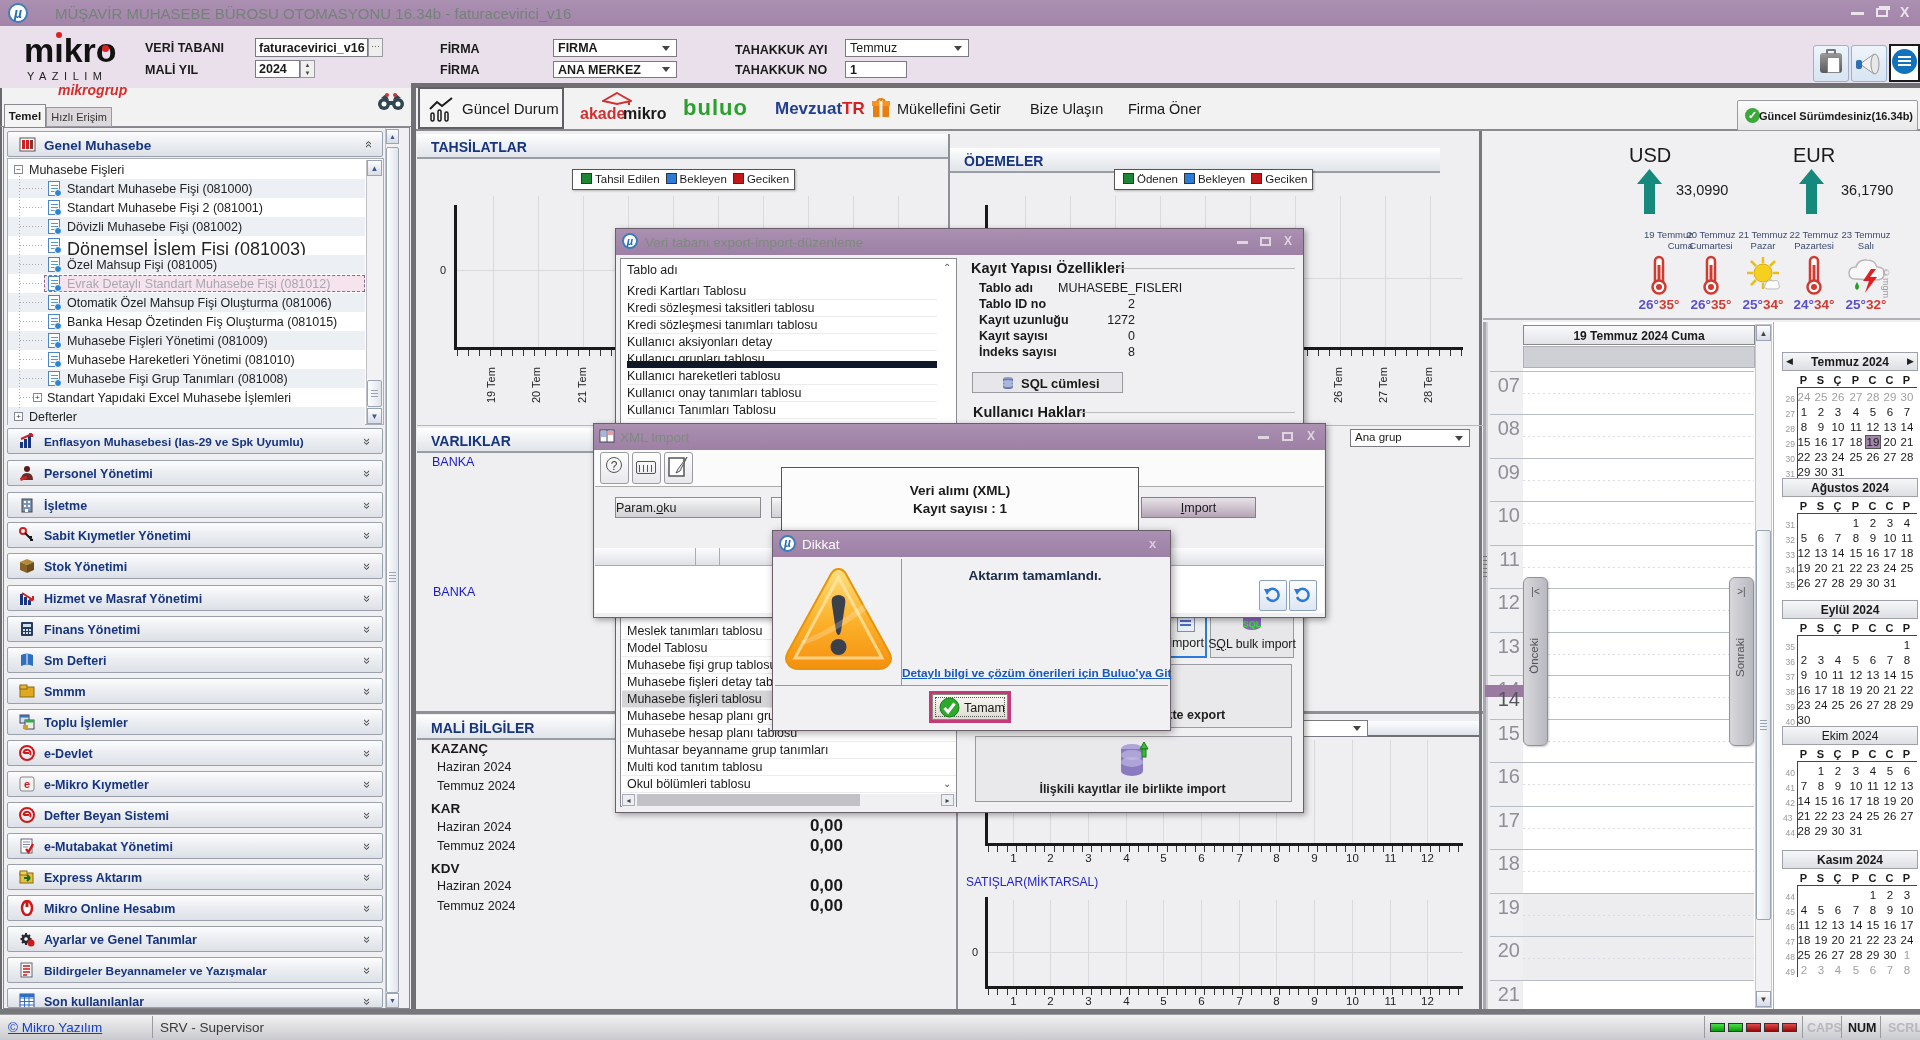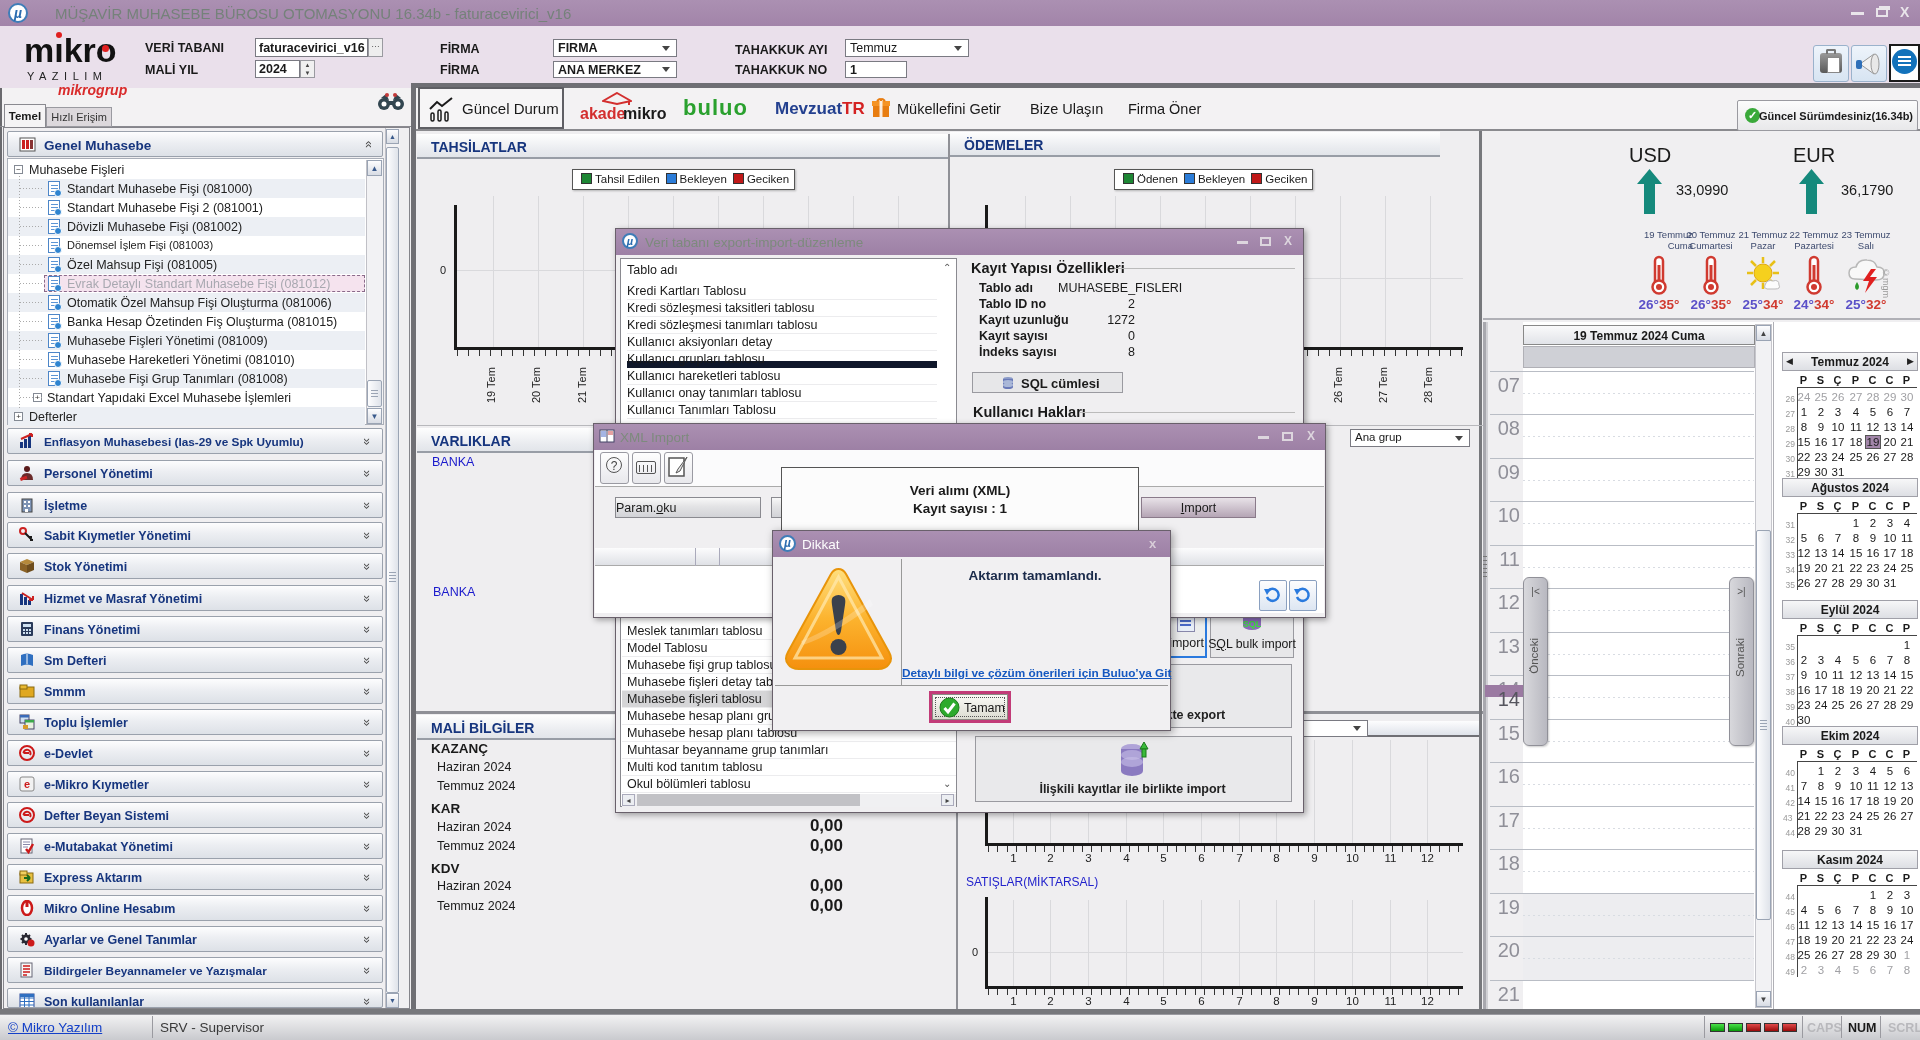--- a/index.html
+++ b/index.html
@@ -162,21 +162,21 @@
 <div class="a" style="left:29px;top:163px;font-size:12.5px;color:#222">Muhasebe Fişleri</div>
 <div class="a" style="left:8px;top:179px;width:357px;height:19px;background:#eceff4"></div>
 <span class="ticon" style="left:48px;top:181px"></span>
 <div class="a" style="left:67px;top:182px;font-size:12.5px;color:#222">Standart Muhasebe Fişi (081000)</div>
 <span class="ticon" style="left:48px;top:200px"></span>
 <div class="a" style="left:67px;top:201px;font-size:12.5px;color:#222">Standart Muhasebe Fişi 2 (081001)</div>
 <div class="a" style="left:8px;top:217px;width:357px;height:19px;background:#eceff4"></div>
 <span class="ticon" style="left:48px;top:219px"></span>
 <div class="a" style="left:67px;top:220px;font-size:12.5px;color:#222">Dövizli Muhasebe Fişi (081002)</div>
 <span class="ticon" style="left:48px;top:238px"></span>
-<div class="a" style="left:67px;top:239px;font-size:11px;color:#222">Dönemsel İşlem Fişi (081003)</div>
+<div class="a" style="left:67px;top:239px;font-size:18px;color:#222">Dönemsel İşlem Fişi (081003)</div>
 <div class="a" style="left:8px;top:255px;width:357px;height:19px;background:#eceff4"></div>
 <span class="ticon" style="left:48px;top:257px"></span>
 <div class="a" style="left:67px;top:258px;font-size:12.5px;color:#222">Özel Mahsup Fişi (081005)</div>
 <div class="a" style="left:44px;top:275px;width:321px;height:17px;background:#f5e3ee;border:1px dashed #8a6a8a"></div>
 <span class="ticon" style="left:48px;top:276px"></span>
 <div class="a" style="left:67px;top:277px;font-size:12.5px;color:#a8a8b0">Evrak Detaylı Standart Muhasebe Fişi (081012)</div>
 <div class="a" style="left:8px;top:293px;width:357px;height:19px;background:#eceff4"></div>
 <span class="ticon" style="left:48px;top:295px"></span>
 <div class="a" style="left:67px;top:296px;font-size:12.5px;color:#222">Otomatik Özel Mahsup Fişi Oluşturma (081006)</div>
 <span class="ticon" style="left:48px;top:314px"></span>
@@ -402,21 +402,21 @@
 </div>
 <div class="a" style="left:416px;top:131px;width:1067px;height:878px;background:#efeef0"></div>
 <div class="a" style="left:948px;top:134px;width:2px;height:577px;background:#8f9096"></div>
 <div class="a" style="left:416px;top:711px;width:1067px;height:3px;background:#8f9096"></div>
 <div class="a" style="left:956px;top:714px;width:2px;height:295px;background:#8f9096"></div>
 <div class="a" style="left:1479px;top:131px;width:3px;height:878px;background:#77787c"></div>
 <div class="a" style="left:417px;top:425px;width:1066px;height:1px;background:#b8b8bc"></div>
 <div class="a phead" style="left:417px;top:134px;width:531px;height:25px">
     <span class="a nav" style="left:14px;top:5px;font-size:14px">TAHSİLATLAR</span>
   </div>
-<div class="a phead" style="left:950px;top:132px;width:490px;height:25px">
+<div class="a phead" style="left:950px;top:148px;width:490px;height:25px">
     <span class="a nav" style="left:14px;top:5px;font-size:14px">ÖDEMELER</span>
   </div>
 <div class="a phead" style="left:417px;top:428px;width:531px;height:25px">
     <span class="a nav" style="left:14px;top:5px;font-size:14px">VARLIKLAR</span>
   </div>
 <div class="a phead" style="left:417px;top:715px;width:540px;height:25px">
     <span class="a nav" style="left:14px;top:5px;font-size:14px">MALİ BİLGİLER</span>
   </div>
 <div class="a" style="left:572px;top:169px;width:223px;height:21px;background:#fff;border:1px solid #555;box-shadow:1px 1px 2px rgba(0,0,0,.25);padding:3px 2px;font-size:11.5px"><span style="display:inline-block;width:11px;height:11px;background:#1d8634;border:1px solid #333;margin:0 3px 0 6px;vertical-align:-1px"></span>Tahsil Edilen<span style="display:inline-block;width:11px;height:11px;background:#2b7cd8;border:1px solid #333;margin:0 3px 0 6px;vertical-align:-1px"></span>Bekleyen<span style="display:inline-block;width:11px;height:11px;background:#c01818;border:1px solid #333;margin:0 3px 0 6px;vertical-align:-1px"></span>Geciken</div>
 <div class="a" style="left:1114px;top:169px;width:199px;height:21px;background:#fff;border:1px solid #555;box-shadow:1px 1px 2px rgba(0,0,0,.25);padding:3px 2px;font-size:11.5px"><span style="display:inline-block;width:11px;height:11px;background:#1d8634;border:1px solid #333;margin:0 3px 0 6px;vertical-align:-1px"></span>Ödenen<span style="display:inline-block;width:11px;height:11px;background:#2b7cd8;border:1px solid #333;margin:0 3px 0 6px;vertical-align:-1px"></span>Bekleyen<span style="display:inline-block;width:11px;height:11px;background:#c01818;border:1px solid #333;margin:0 3px 0 6px;vertical-align:-1px"></span>Geciken</div>
@@ -809,21 +809,21 @@
 <div class="a" style="left:1783px;top:702px;width:12px;text-align:right;font-size:8.5px;color:#999">39</div>
 <div class="a" style="left:1795px;top:699px;width:18px;text-align:center;font-size:11.5px;color:#1a1a1a">23</div>
 <div class="a" style="left:1812px;top:699px;width:18px;text-align:center;font-size:11.5px;color:#1a1a1a">24</div>
 <div class="a" style="left:1829px;top:699px;width:18px;text-align:center;font-size:11.5px;color:#1a1a1a">25</div>
 <div class="a" style="left:1847px;top:699px;width:18px;text-align:center;font-size:11.5px;color:#1a1a1a">26</div>
 <div class="a" style="left:1864px;top:699px;width:18px;text-align:center;font-size:11.5px;color:#1a1a1a">27</div>
 <div class="a" style="left:1881px;top:699px;width:18px;text-align:center;font-size:11.5px;color:#1a1a1a">28</div>
 <div class="a" style="left:1898px;top:699px;width:18px;text-align:center;font-size:11.5px;color:#1a1a1a">29</div>
 <div class="a" style="left:1783px;top:717px;width:12px;text-align:right;font-size:8.5px;color:#999">40</div>
 <div class="a" style="left:1795px;top:714px;width:18px;text-align:center;font-size:11.5px;color:#1a1a1a">30</div>
-<div class="a" style="left:1782px;top:726px;width:136px;height:19px;background:linear-gradient(180deg,#f7f7f8,#dddfe4);border:1px solid #a0a0a8;text-align:center;font-weight:bold;font-size:12px;padding-top:2px">Ekim 2024</div>
+<div class="a" style="left:1782px;top:726px;width:136px;height:19px;background:linear-gradient(180deg,#f7f7f8,#dddfe4);border:1px solid #a0a0a8;text-align:center;font-weight:normal;font-size:12px;padding-top:2px">Ekim 2024</div>
 <div class="a b" style="left:1795px;top:748px;width:17px;text-align:center;font-size:11px">P</div>
 <div class="a b" style="left:1812px;top:748px;width:17px;text-align:center;font-size:11px">S</div>
 <div class="a b" style="left:1829px;top:748px;width:17px;text-align:center;font-size:11px">Ç</div>
 <div class="a b" style="left:1847px;top:748px;width:17px;text-align:center;font-size:11px">P</div>
 <div class="a b" style="left:1864px;top:748px;width:17px;text-align:center;font-size:11px">C</div>
 <div class="a b" style="left:1881px;top:748px;width:17px;text-align:center;font-size:11px">C</div>
 <div class="a b" style="left:1898px;top:748px;width:17px;text-align:center;font-size:11px">P</div>
 <div class="a" style="left:1797px;top:761px;width:120px;height:1px;background:#444"></div>
 <div class="a" style="left:1797px;top:761px;width:1px;height:77px;background:#444"></div>
 <div class="a" style="left:1783px;top:768px;width:12px;text-align:right;font-size:8.5px;color:#999">40</div>

